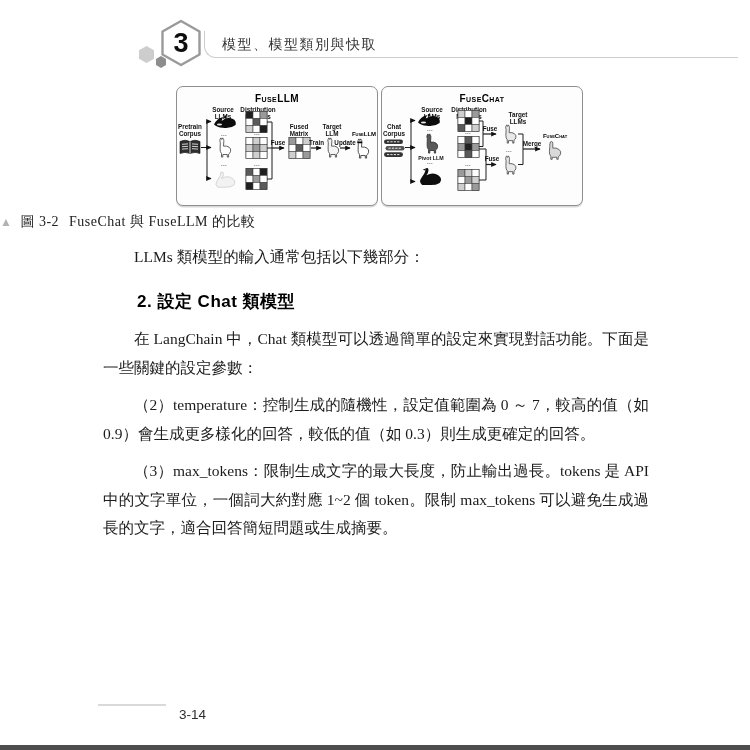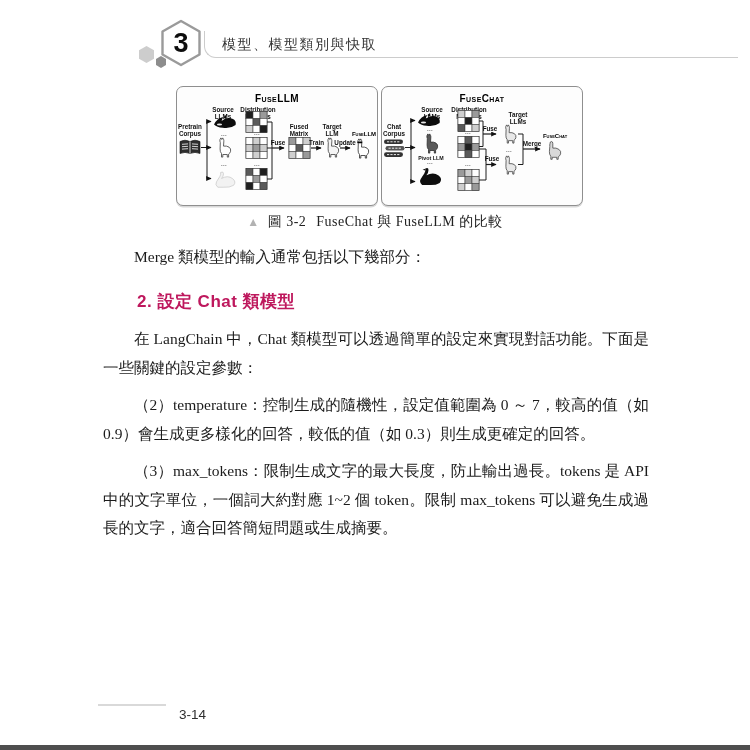--- a/index.html
+++ b/index.html
@@ -37,35 +37,35 @@
   .dtitle { font:bold 10px "Liberation Sans", sans-serif; fill:#000; text-anchor:middle; font-variant:small-caps; letter-spacing:.4px; }
   .dlabel { font:bold 6.3px "Liberation Sans", sans-serif; fill:#111; text-anchor:middle; }
   .dtiny  { font:bold 5.3px "Liberation Sans", sans-serif; fill:#111; text-anchor:middle; }
   .dsc    { font:bold 6px "Liberation Sans", sans-serif; fill:#000; text-anchor:middle; font-variant:small-caps; }
   .dots   { font:bold 6px "Liberation Sans", sans-serif; fill:#777; text-anchor:middle; }
   .dline  { stroke:#1c1c1c; stroke-width:1; fill:none; }
   .darrow { stroke:#1c1c1c; stroke-width:1.2; fill:none; }
   .gridbox{ fill:#fff; stroke:#333; stroke-width:.7; }
 
   .figure-caption {
-    position:absolute; left:0; top:213px; width:750px; text-align:center;
+    position:absolute; left:0; top:213px; width:750px; 
     font-size:14px; color:#222; letter-spacing:.5px;
   }
   .figure-caption .tri { color:#b2b2b2; font-size:12px; margin-right:8px; }
   .figure-caption .lbl { margin-right:10px; }
 
   
   .content {
     position:absolute; left:103px; top:243px; width:546px;
     font-size:15.5px; line-height:1.86; text-align:justify; color:#1b1b1b;
   }
   .content p { text-indent:2em; margin-bottom:8px; }
   .section-heading {
     font-family:"Liberation Sans", sans-serif; font-weight:bold;
-    font-size:17px; color:#be185d; text-indent:0; margin:14px 0 12px 0; letter-spacing:.5px;
+    font-size:17px; color:#000000; text-indent:0; margin:14px 0 12px 0; letter-spacing:.5px;
   }
 
   
   .footer-rule { position:absolute; left:98px; top:704px; width:68px; height:2px; background:#d9d9d9; }
   .page-number {
     position:absolute; left:131px; top:707px;
     font-family:"Liberation Sans", sans-serif; font-size:13.5px; color:#2e2e2e;margin-left:48px;
   }
   .bottom-bar { position:absolute; left:0; bottom:0; width:750px; height:5px; background:#4e4e4e; }
 </style>
@@ -320,21 +320,21 @@
         </g>
       </svg>
     </div>
   </div>
 
   <div class="figure-caption">
     <span class="tri">▲</span><span class="lbl">圖 3-2</span><span>FuseChat 與 FuseLLM 的比較</span>
   </div>
 
   <div class="content">
-    <p>Merge 類模型的輸入通常包括以下幾部分：</p>
+    <p>LLMs 類模型的輸入通常包括以下幾部分：</p>
 
     <p class="section-heading">2. 設定 Chat 類模型</p>
 
     <p>在 LangChain 中，Chat 類模型可以透過簡單的設定來實現對話功能。下面是一些關鍵的設定參數：</p>
     <p>（2）temperature：控制生成的隨機性，設定值範圍為 0 ～ 7，較高的值（如 0.9）會生成更多樣化的回答，較低的值（如 0.3）則生成更確定的回答。</p>
     <p>（3）max_tokens：限制生成文字的最大長度，防止輸出過長。tokens 是 API 中的文字單位，一個詞大約對應 1~2 個 token。限制 max_tokens 可以避免生成過長的文字，適合回答簡短問題或生成摘要。</p>
   </div>
 
   <div class="footer-rule"></div>
   <div class="page-number">3-14</div>

